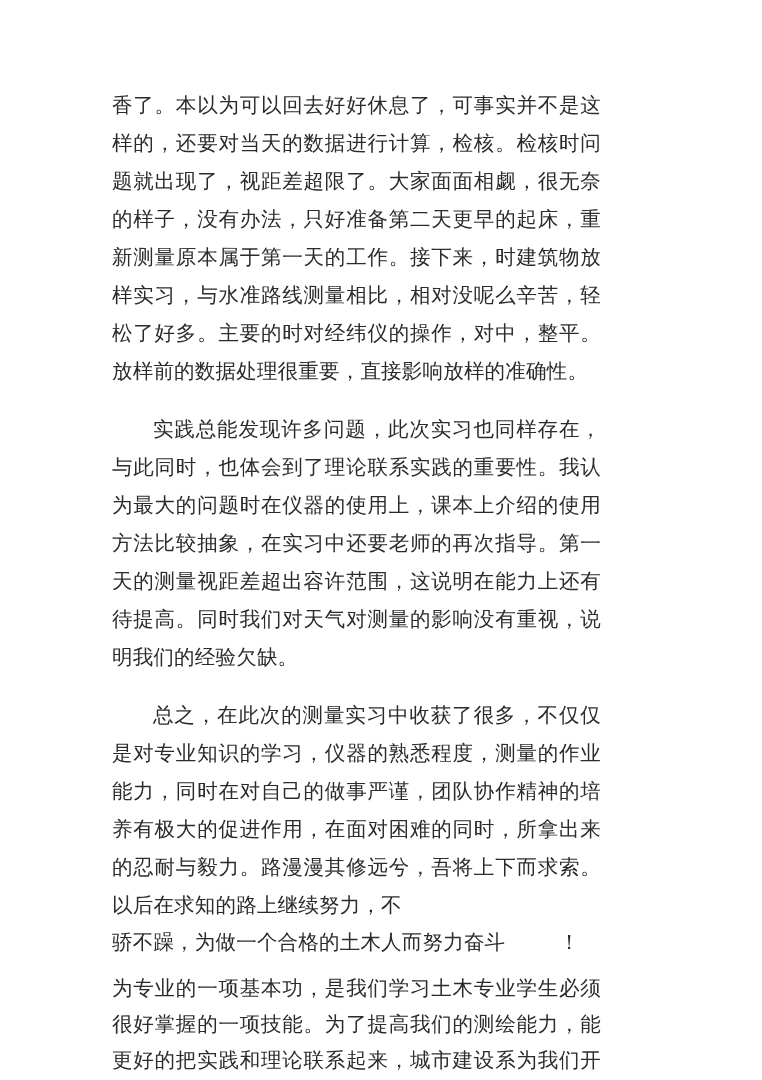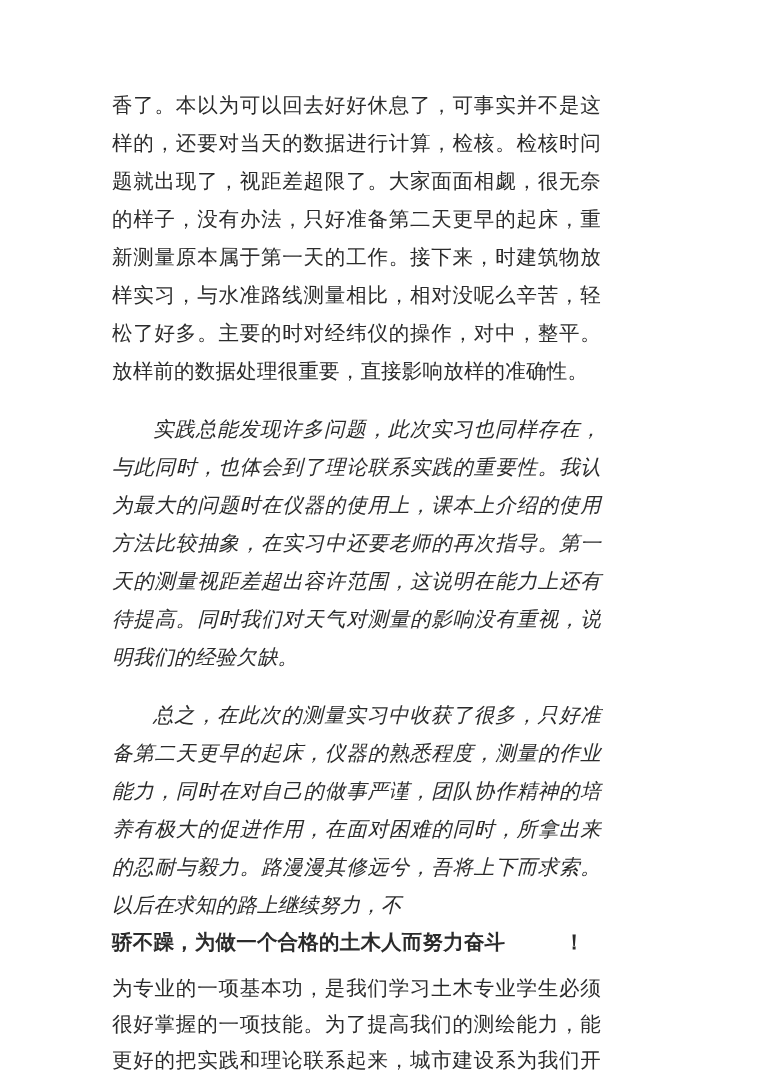--- a/index.html
+++ b/index.html
@@ -32,34 +32,32 @@
     font-size: 20.5px;
     line-height: 38px;
     text-align: justify;
     text-justify: inter-ideograph;
     text-indent: 0;
     letter-spacing: 0.2px;
     white-space: pre-wrap;
   }
   .para.indent {
     text-indent: 2em;
-    font-style: italic;
   }
   .para-gap {
     height: 20px;
   }
   .section-heading-line {
     margin: 0;
     color: #2b2b2b;
     font-size: 20.5px;
     line-height: 36px;
     text-align: left;
     white-space: pre;
     letter-spacing: 0.2px;
-    font-weight: bold;
   }
   .tail-para {
     margin: 0;
     color: #2b2b2b;
     font-size: 20.5px;
     line-height: 36px;
     text-align: justify;
     text-justify: inter-ideograph;
     letter-spacing: 0.2px;
     white-space: pre-wrap;
@@ -74,21 +72,21 @@
   <div class="content">
 
     <p class="para">香了。本以为可以回去好好休息了，可事实并不是这样的，还要对当天的数据进行计算，检核。检核时问题就出现了，视距差超限了。大家面面相觑，很无奈的样子，没有办法，只好准备第二天更早的起床，重新测量原本属于第一天的工作。接下来，时建筑物放样实习，与水准路线测量相比，相对没呢么辛苦，轻松了好多。主要的时对经纬仪的操作，对中，整平。放样前的数据处理很重要，直接影响放样的准确性。</p>
 
     <div class="para-gap"></div>
 
     <p class="para indent">实践总能发现许多问题，此次实习也同样存在，与此同时，也体会到了理论联系实践的重要性。我认为最大的问题时在仪器的使用上，课本上介绍的使用方法比较抽象，在实习中还要老师的再次指导。第一天的测量视距差超出容许范围，这说明在能力上还有待提高。同时我们对天气对测量的影响没有重视，说明我们的经验欠缺。</p>
 
     <div class="para-gap"></div>
 
-    <p class="para indent">总之，在此次的测量实习中收获了很多，只好准备第二天更早的起床，仪器的熟悉程度，测量的作业能力，同时在对自己的做事严谨，团队协作精神的培养有极大的促进作用，在面对困难的同时，所拿出来的忍耐与毅力。路漫漫其修远兮，吾将上下而求索。以后在求知的路上继续努力，不</p>
+    <p class="para indent">总之，在此次的测量实习中收获了很多，不仅仅是对专业知识的学习，仪器的熟悉程度，测量的作业能力，同时在对自己的做事严谨，团队协作精神的培养有极大的促进作用，在面对困难的同时，所拿出来的忍耐与毅力。路漫漫其修远兮，吾将上下而求索。以后在求知的路上继续努力，不</p>
 
     <p class="section-heading-line">骄不躁，为做一个合格的土木人而努力奋斗        ！</p>
 
     <div class="block-spacer-xs"></div>
 
 
     <div class="block-spacer-sm"></div>
 
     <p class="tail-para">为专业的一项基本功，是我们学习土木专业学生必须很好掌握的一项技能。为了提高我们的测绘能力，能更好的把实践和理论联系起来，城市建设系为我们开展了为期两个星期的</p>
 

